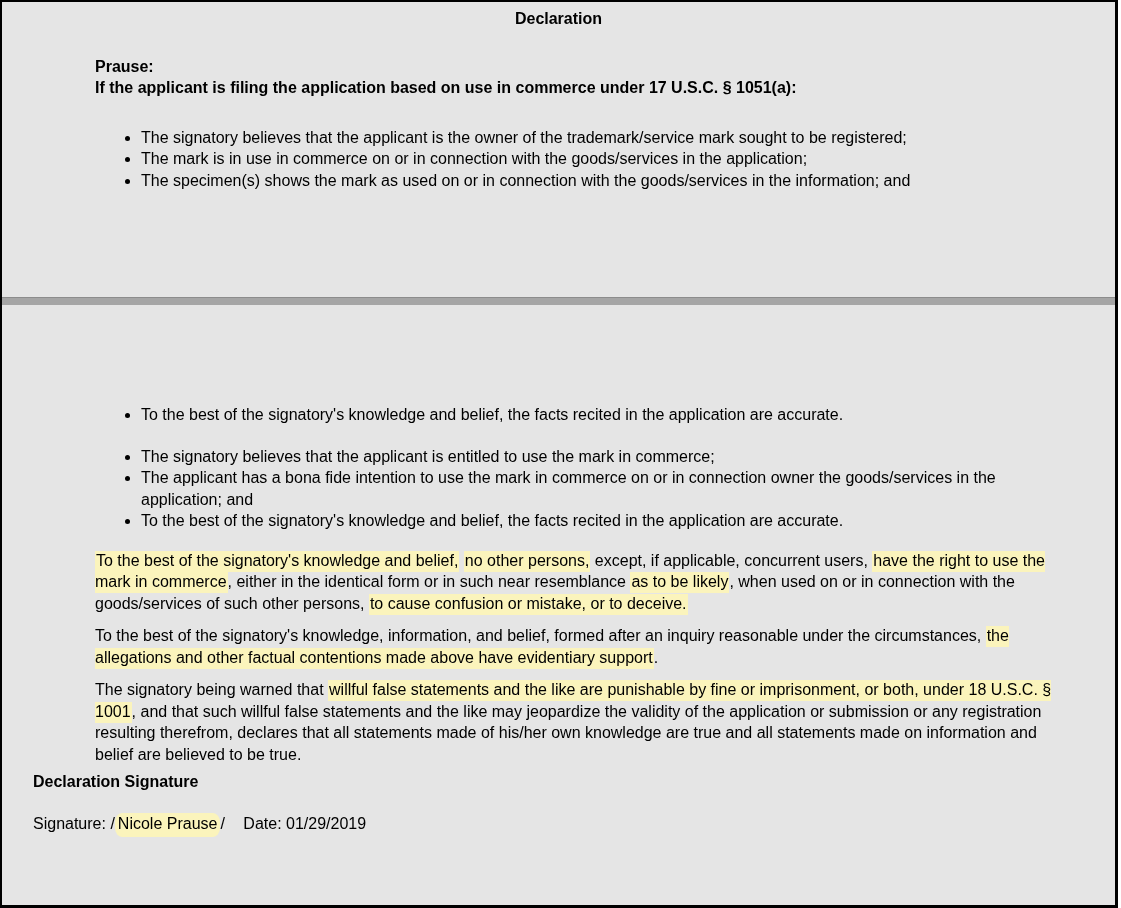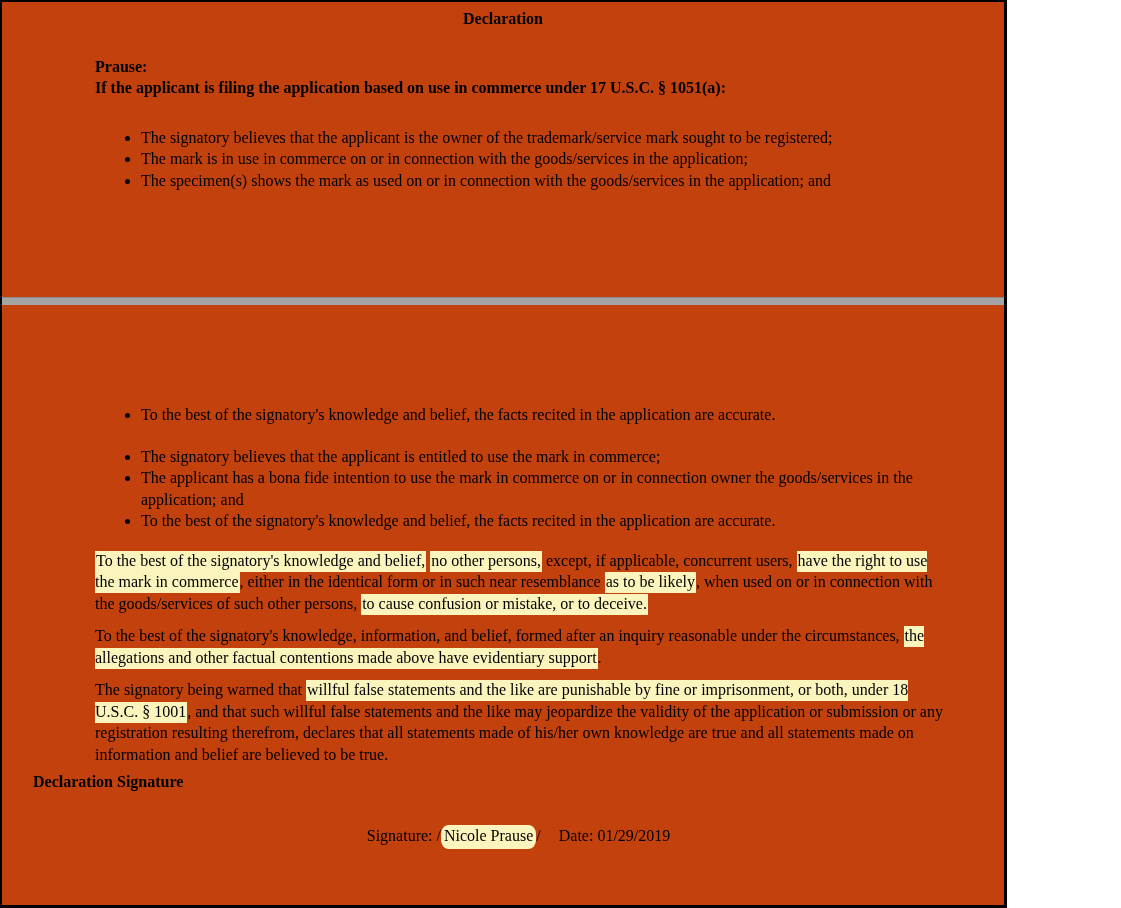--- a/index.html
+++ b/index.html
@@ -6,27 +6,27 @@
     --hl: #FBF4BC;
     --sep: #A5A5A5;
     --border: #000000;
   }
   * { box-sizing: border-box; }
   body {
     margin: 0;
     background: #ffffff;
   }
   .page {
-    width: 1007px;
+    width: 1118px;
     height: 908px;
-    background: #c2410c;
+    background: #e5e5e5;
     border-style: solid;
     border-color: var(--border);
     border-width: 2px 3px 3px 2px;
-    font-family: Liberation Serif, serif;
+    font-family: Liberation Sans, sans-serif;
     font-size: 16px;
     line-height: 21.5px;
     color: #000000;
     overflow: hidden;
   }
   .doc-title {
     text-align: center;
     font-weight: bold;
     padding-top: 6px;
   }
@@ -79,43 +79,42 @@
     border-radius: 7px / 9px;
   }
   .sig-section {
     margin-left: 31px;
     margin-top: 6px;
   }
   .sig-heading {
     font-weight: bold;
   }
   .sig-line {
-    margin-top: 32px;
-    text-align: center;
+    margin-top: 20px;
   }
   .date-part {
     margin-left: 14px;
   }
 </style>
 </head>
 <body>
 
 <div class="page">
 
   <div class="doc-title">Declaration</div>
 
   <div class="content">
     <div class="basis-block">
       <div>Prause:</div>
       <div>If the applicant is filing the application based on use in commerce under 17 U.S.C. § 1051(a):</div>
     </div>
     <ul class="bullets">
         <li>The signatory believes that the applicant is the owner of the trademark/service mark sought to be registered;</li>
         <li>The mark is in use in commerce on or in connection with the goods/services in the application;</li>
-        <li>The specimen(s) shows the mark as used on or in connection with the goods/services in the application; and</li>
+        <li>The specimen(s) shows the mark as used on or in connection with the goods/services in the information; and</li>
       </ul>
   </div>
 
   <div class="page-sep"></div>
 
   <div class="content">
     <ul class="bullets single-bullet">
       <li>To the best of the signatory's knowledge and belief, the facts recited in the application are accurate.</li>
     </ul>
 

